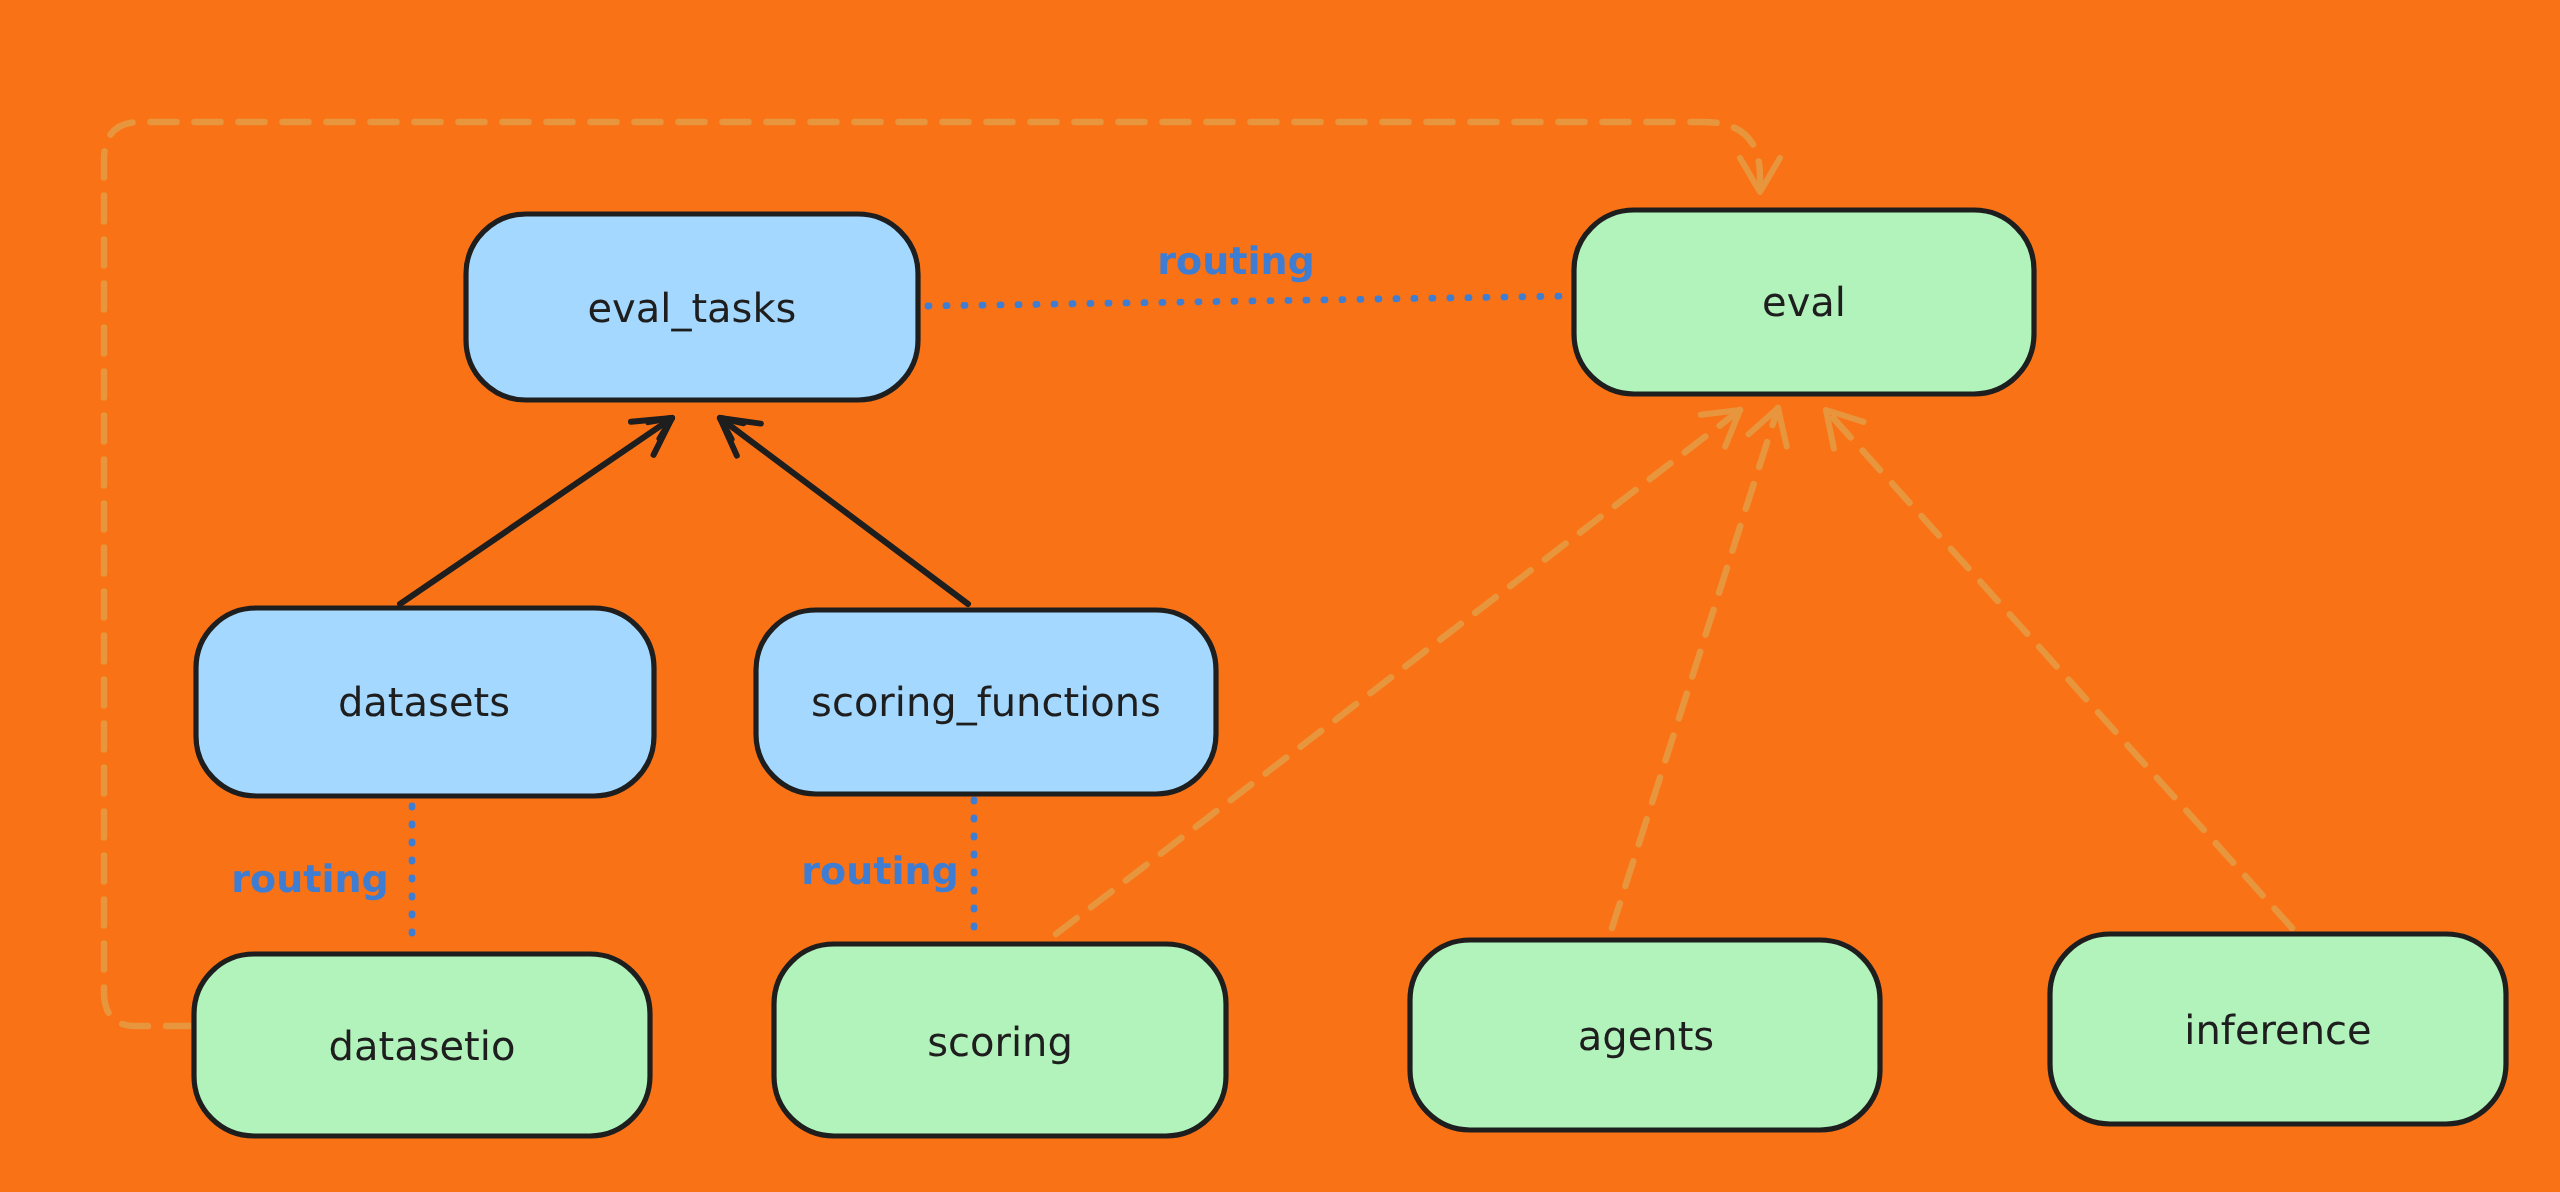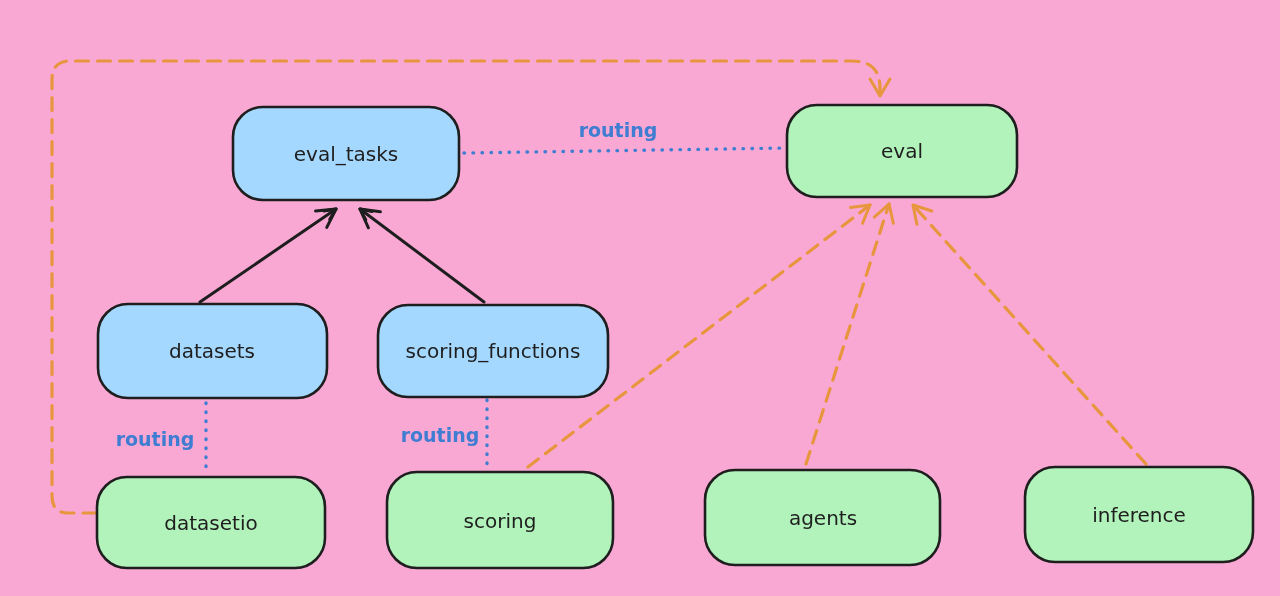--- a/index.html
+++ b/index.html
@@ -5,21 +5,21 @@
   html, body {
     margin: 0;
     padding: 0;
     background: #ffffff;
     font-family: "DejaVu Sans", "Liberation Sans", sans-serif;
   }
   .stage {
     position: relative;
     width: 1280px;
     height: 596px;
-    background: #f9a8d4;
+    background: #f97316;
     overflow: hidden;
   }
   svg { display: block; }
   .node-box {
     stroke: #1e1e1e;
     stroke-width: 2.6;
   }
   .node-label {
     fill: #1e1e1e;
     font-size: 20px;

